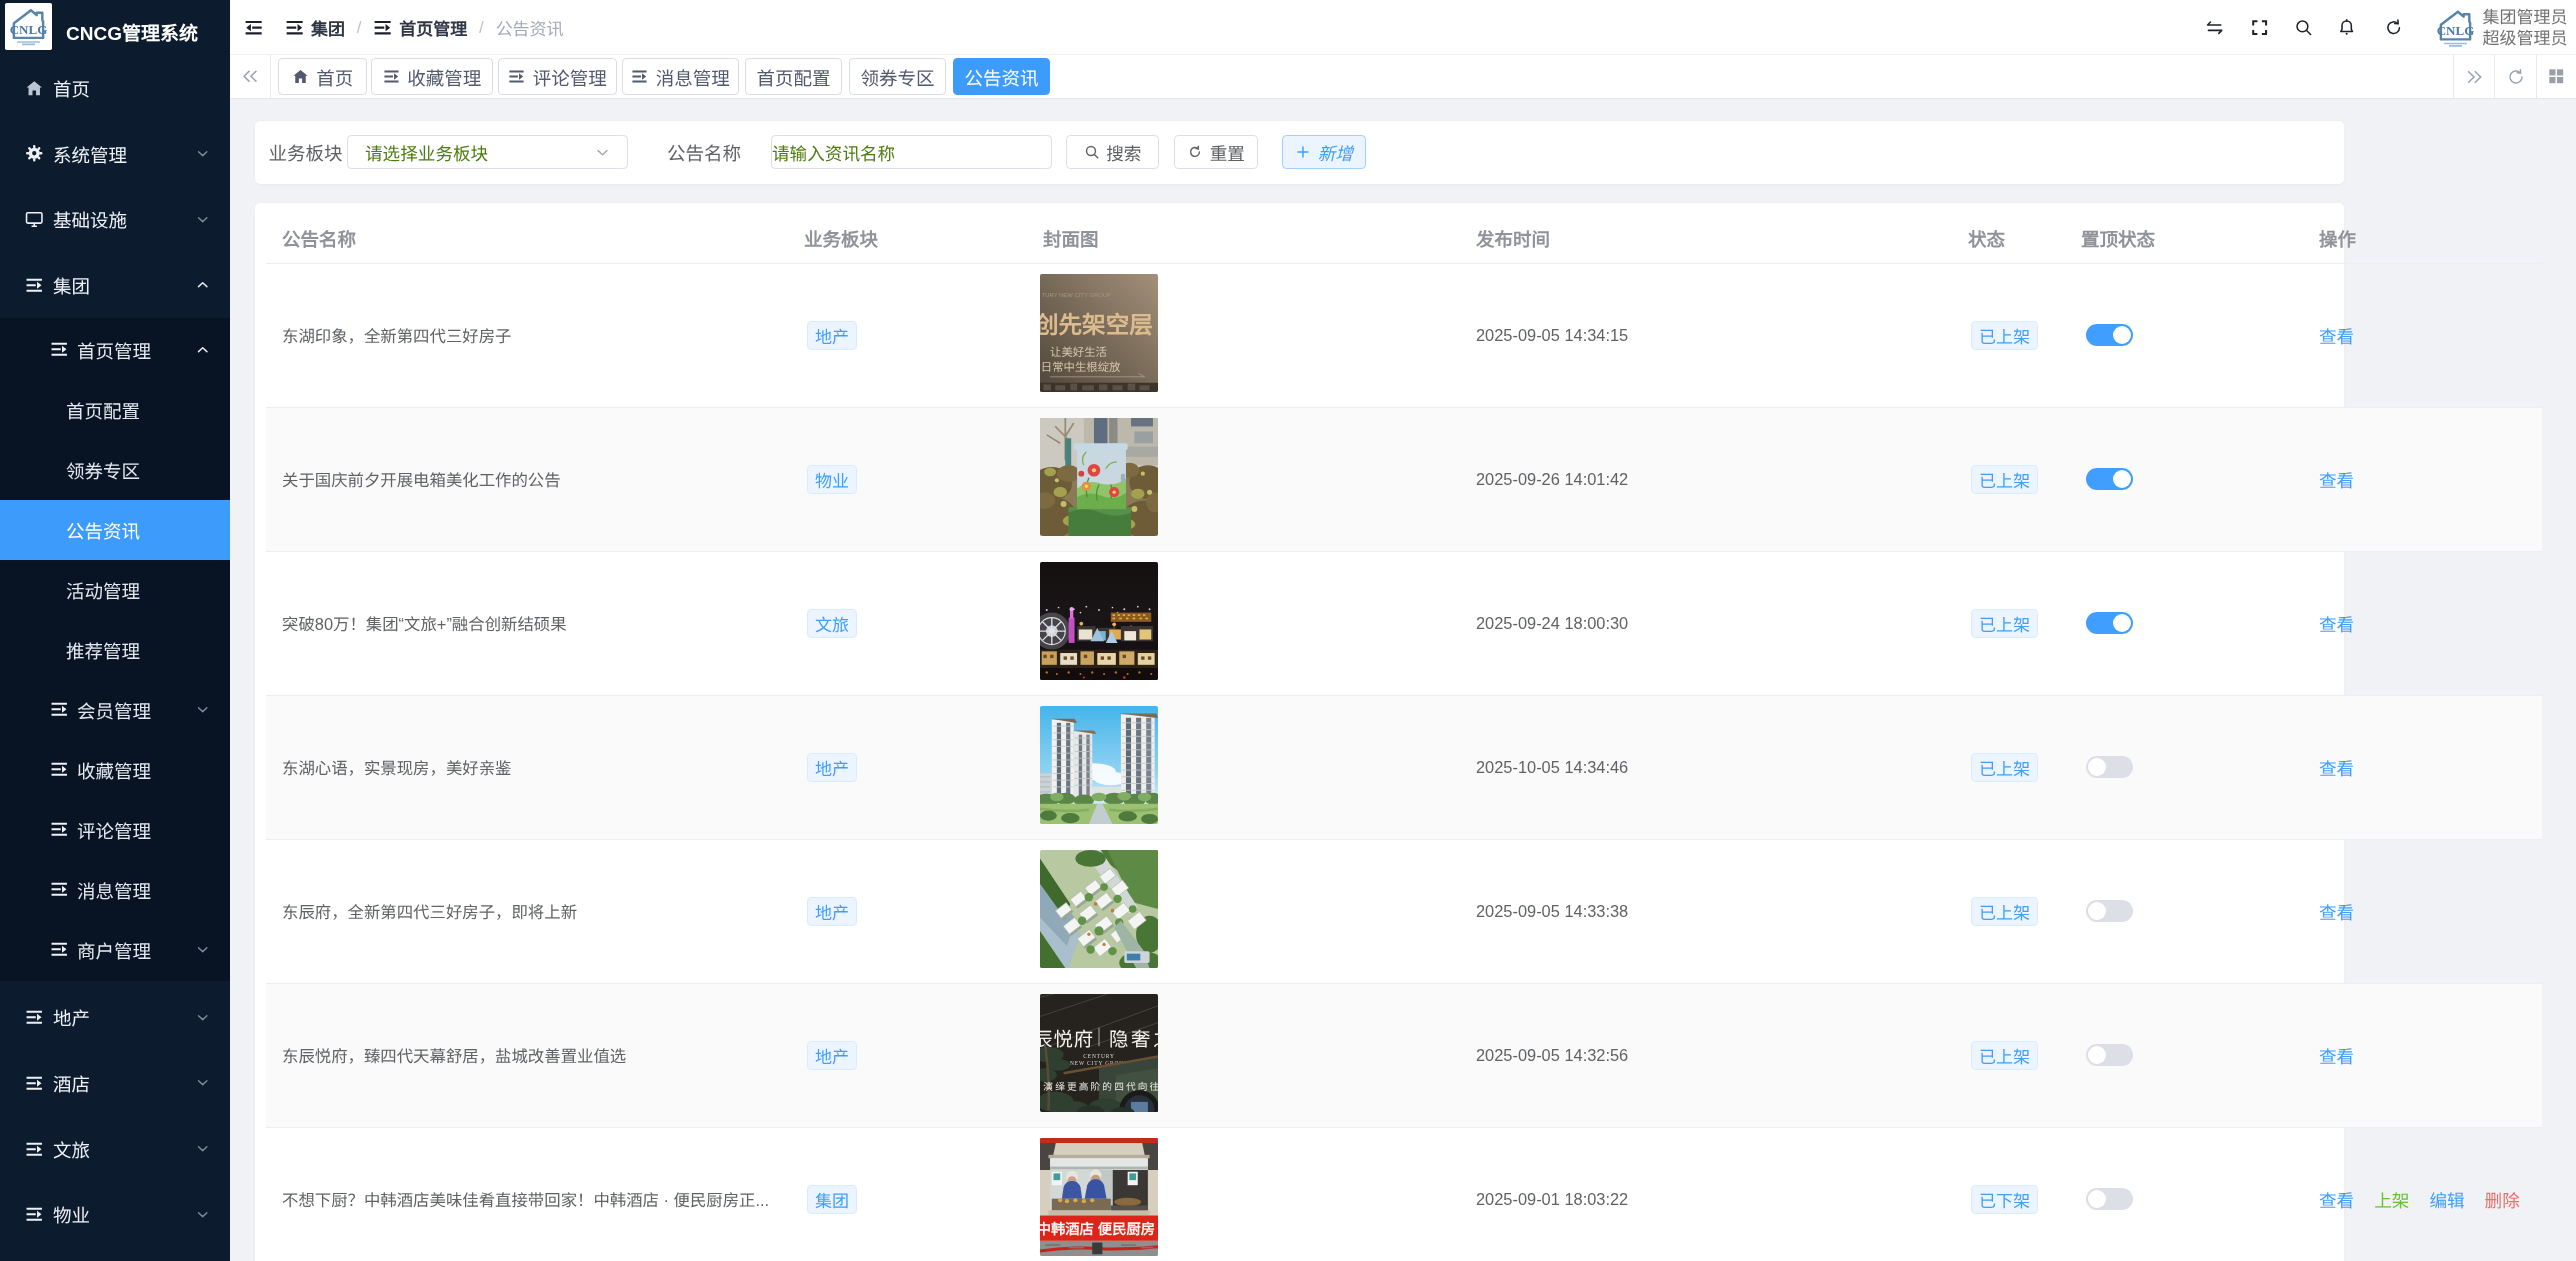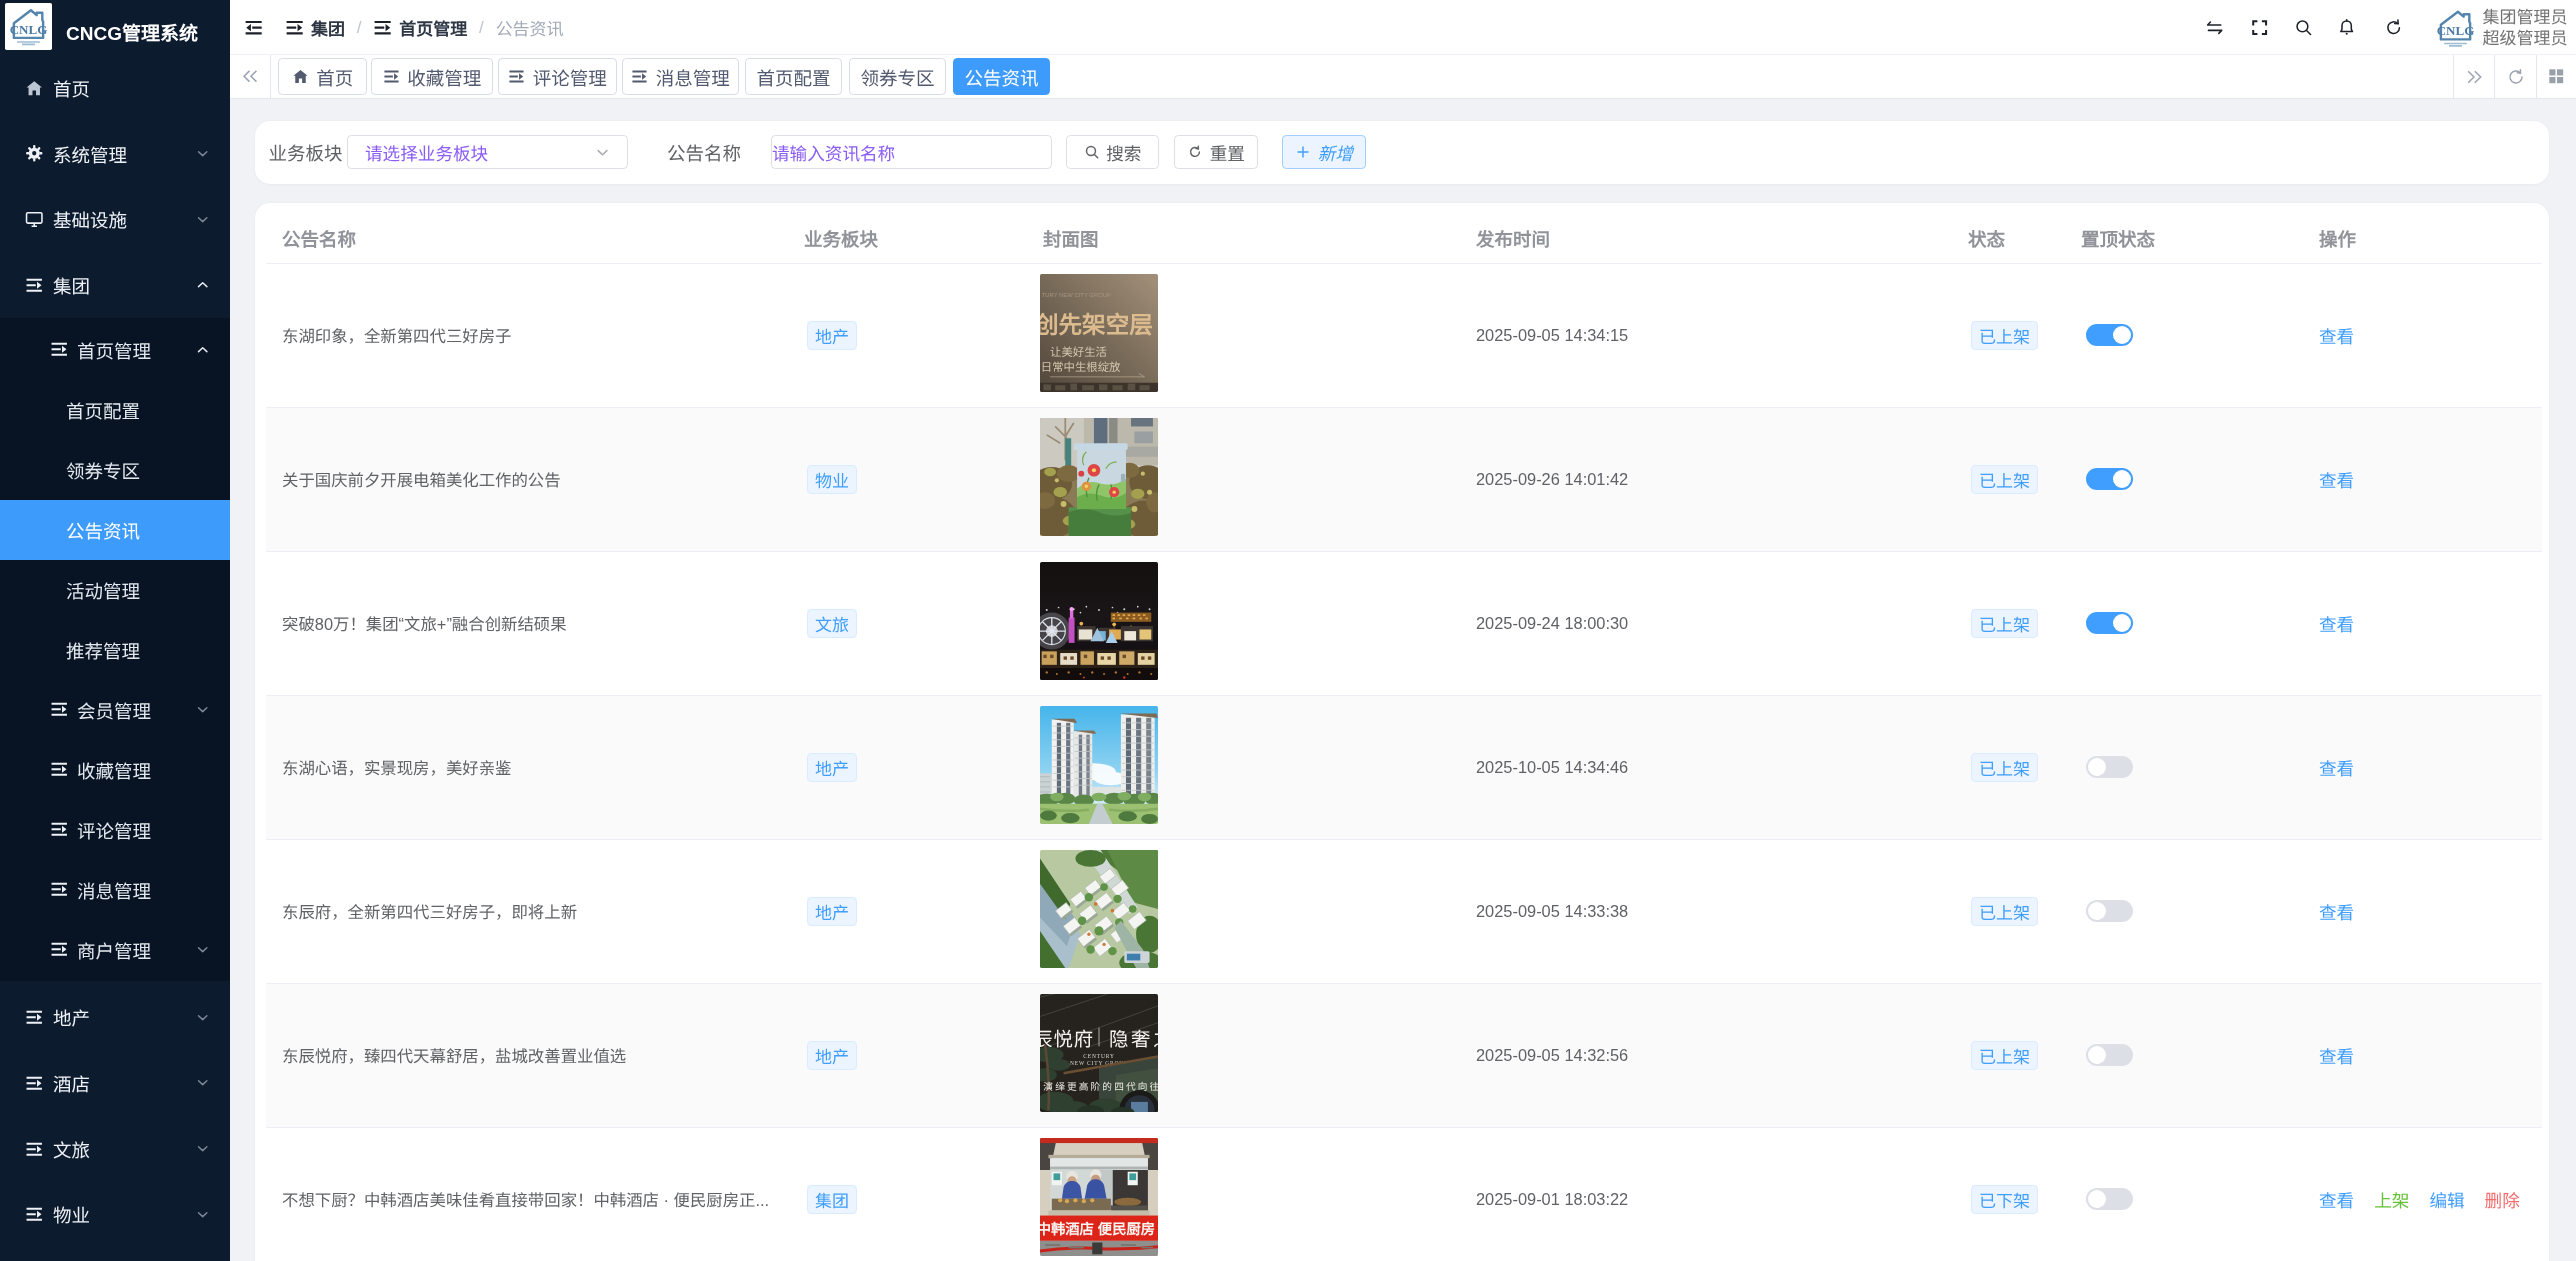--- a/index.html
+++ b/index.html
@@ -31,25 +31,25 @@
 .hsep { color:#c0c4cc; font-weight:normal; font-size:17px; }
 .hlast { color:#a3abb8; font-weight:normal; }
 .user-name { position:absolute; right:8.4px; top:6.7px; text-align:right; font-size:17px; color:#737373; line-height:21px; }
 
 .tabbar { position:absolute; left:230px; top:55px; right:0; height:44px; background:#fff; border-bottom:0.8px solid #e4e7ed; }
 .tab { position:absolute; top:3.4px; height:37px; border:0.8px solid #d8dce5; border-radius:4.2px; background:#fff; display:flex; align-items:center; justify-content:center; gap:7.6px; font-size:18.5px; color:#515a6e; }
 .tab.active { background:#3d9bfc; border-color:#3d9bfc; color:#fff; }
 .tbtn { position:absolute; top:0; height:43px; border-left:0.8px solid #e4e7ed; display:flex; align-items:center; justify-content:center; }
 
 .content { position:absolute; left:230px; top:99px; right:0; bottom:0; }
-.card { position:absolute; left:25px; width:2294px; background:#fff; border-radius:15px; box-shadow:0 0.8px 2.5px rgba(0,0,0,0.04); }
+.card { position:absolute; left:25px; width:2089px; background:#fff; border-radius:5px; box-shadow:0 0.8px 2.5px rgba(0,0,0,0.04); }
 .fcard { top:22px; height:63px; }
 .frow { position:absolute; top:14.3px; height:34px; display:flex; align-items:center; }
 .flabel { font-size:18.5px; color:#606266; }
-.fbox { height:34px; border:0.8px solid #dcdfe6; border-radius:4.2px; background:#fff; display:flex; align-items:center; font-size:17.6px; color:#8b5cf6; }
+.fbox { height:34px; border:0.8px solid #dcdfe6; border-radius:4.2px; background:#fff; display:flex; align-items:center; font-size:17.6px; color:#4d7c0f; }
 .btn { height:34px; border:0.8px solid #dcdfe6; border-radius:4.2px; background:#fff; display:flex; align-items:center; justify-content:center; gap:6.7px; font-size:17.6px; color:#606266; }
 .btn.plain-blue { background:#ecf5ff; border-color:#a0cfff; color:#409eff;font-style:italic; }
 .tcard { top:104px; height:1092px; border-bottom-left-radius:0; border-bottom-right-radius:0; }
 
 table.el { position:absolute; left:11px; top:11px; width:2275px; border-collapse:collapse; table-layout:fixed; font-size:16.4px; color:#606266; }
 table.el th { height:49px; text-align:left; font-weight:bold; font-size:18.5px; color:#909399; padding:0 10px; border-bottom:0.8px solid #ebeef5; white-space:nowrap; }
 table.el td { height:144px; padding:0 10px; border-bottom:0.8px solid #ebeef5; white-space:nowrap; overflow:hidden; text-overflow:ellipsis; }
 table.el tr.striped td { background:#fafafa; }
 .tag { display:inline-flex; align-items:center; justify-content:center; height:29px; padding:0 6.7px; margin-left:3.4px; background:#ecf5ff; border:0.8px solid #d9ecff; border-radius:4.2px; color:#409eff; font-size:17px; }
 .thumb { width:118px; height:118px; border-radius:1.7px; overflow:hidden; display:block; margin:-4.2px 0 0 -3.4px; }

